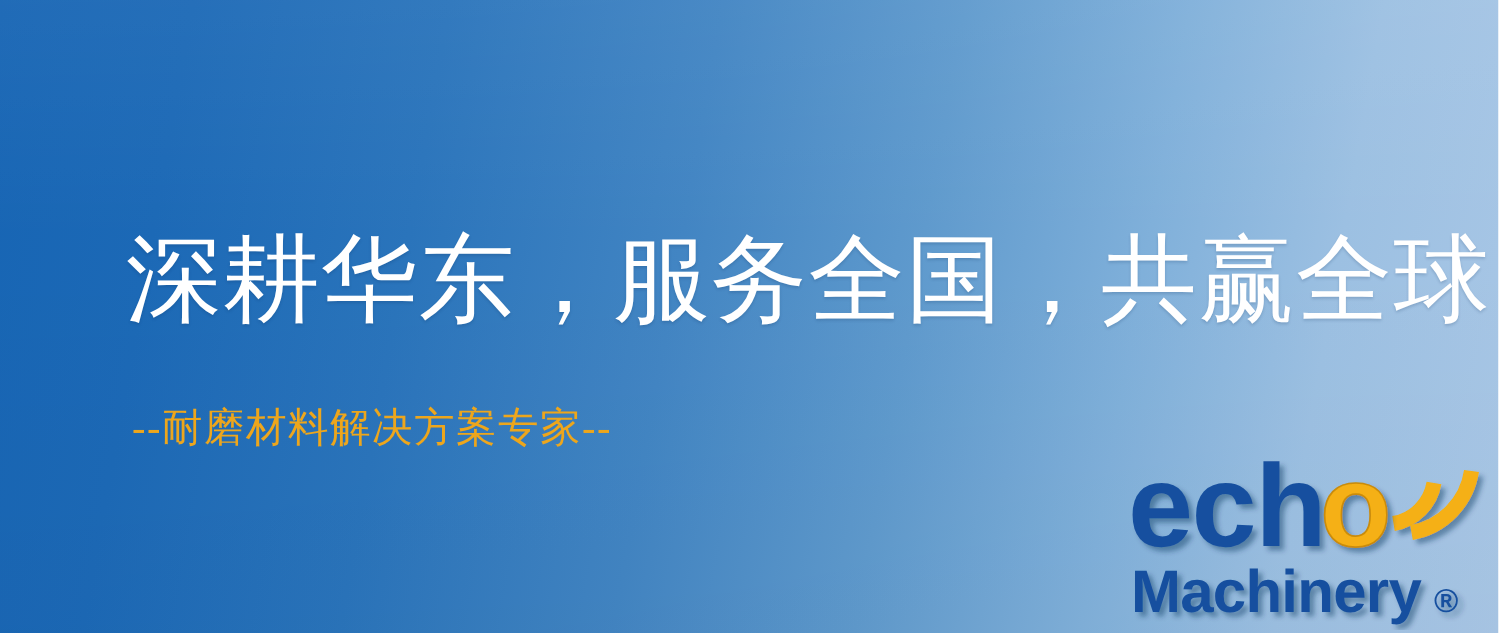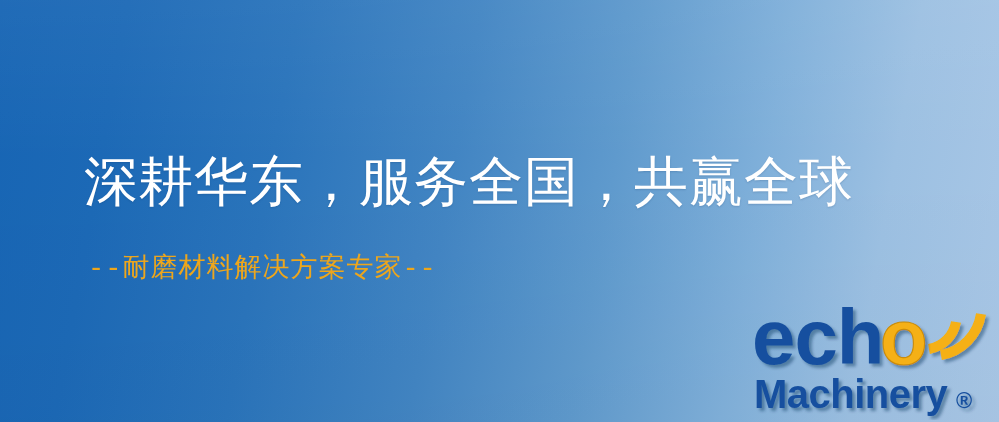--- a/index.html
+++ b/index.html
@@ -37,35 +37,35 @@
        rgba(255,255,255,0.0) 38%,
        rgba(0,0,0,0.020) 100%);
     pointer-events: none;
   }
 
   .headline {
     position: absolute;
     left: 84px;
     top: 155px;
     font-family: "Liberation Serif", "DejaVu Serif", serif;
-    font-size: 54px;
+    font-size: 64px;
     line-height: 1;
     color: #ffffff;
     letter-spacing: 1px;
     white-space: nowrap;
     text-shadow: 0 1px 2px rgba(10,45,90,0.18);
     z-index: 3;
     text-align: right;
   }
 
   .subtitle {
     position: absolute;
     left: 88px;
-    top: 256px;
-    font-family: Liberation Mono, monospace;
+    top: 272px;
+    font-family: Liberation Serif, serif;
     font-size: 27px;
     line-height: 1;
     color: #eda61c;
     letter-spacing: 1px;
     white-space: nowrap;
     z-index: 3;
   }
 
   
   .logo {

